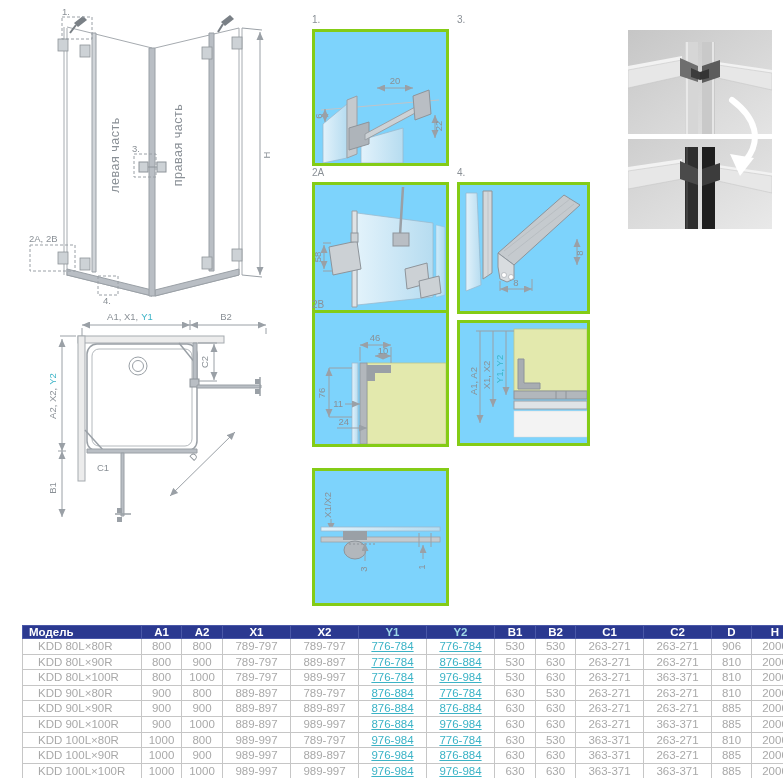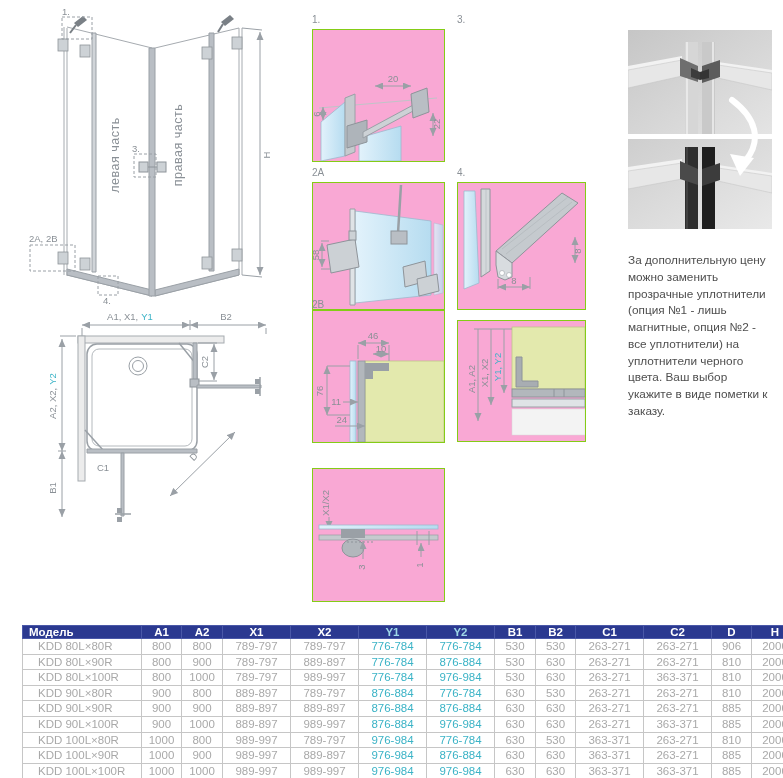--- a/index.html
+++ b/index.html
@@ -1,34 +1,34 @@
 <!DOCTYPE html>
 <html><head>
 <meta charset="utf-8">
 <style>
   html,body{margin:0;padding:0;background:#fff;}
   #stage{position:relative;width:783px;height:778px;background:#fff;overflow:hidden;
          font-family:"Liberation Sans",sans-serif;}
   svg{font-family:"Liberation Sans",sans-serif;}
   .abs{position:absolute;}
   .dlabel{position:absolute;font-size:10px;color:#8a9096;}
-  .dbox{position:absolute;border:1px solid #84cc16;background:#f9a8d4;}
+  .dbox{position:absolute;border:3px solid #84cc16;background:#7dd3fc;}
   .dimtxt{fill:#8a9096;font-size:9.5px;}
   .cyantxt{fill:#3bb3c6;}
   .note{position:absolute;left:628px;top:252px;width:141px;font-size:11.8px;line-height:1.42;color:#4e4e4e;}
   .tblwrap{position:absolute;left:22px;top:625px;width:740px;border-bottom:3px solid #8e96a8;}
   table{border-collapse:collapse;table-layout:fixed;width:740px;font-size:11.5px;}
   th{background:#2b3990;color:#ffffff;font-weight:bold;border:1px solid #4a58a8;
      padding:0 1px;text-align:center;line-height:12px;}
   th.model{text-align:left;padding-left:6px;}
   th.accent{color:#9fd8e8;}
   td{border:1px solid #c6c6c6;color:#a9a9a9;background:#fff;text-align:center;
      padding:1px 1px;line-height:12.6px;height:12px;white-space:nowrap;overflow:hidden;}
   td.model{text-align:left;padding-left:15px;}
-  td.accent{color:#3bb3c6;}
+  td.accent{color:#3bb3c6;text-decoration:underline;}
   th:nth-child(1){width:111px}th:nth-child(2){width:37px}th:nth-child(3){width:38px}
   th:nth-child(4){width:65px}th:nth-child(5){width:65px}th:nth-child(6){width:65px}
   th:nth-child(7){width:65px}th:nth-child(8){width:38px}th:nth-child(9){width:37px}
   th:nth-child(10){width:65px}th:nth-child(11){width:65px}th:nth-child(12){width:37px}
   th:nth-child(13){width:44px}
 </style>
 </head>
 <body>
 
 <div id="stage">
@@ -293,21 +293,20 @@
     <path d="M59,8 V90" stroke="#555555" stroke-width="1"></path>
     <polygon points="52,22 70,30 70,46 52,40" fill="#4a4a4a"></polygon>
     <polygon points="74,30 92,24 92,41 74,47" fill="#3c3c3c"></polygon>
   </svg>
   <svg width="54" height="86" viewBox="0 0 54 86" style="position:absolute;left:88px;top:66px">
     <path d="M16,4 C40,22 46,44 30,64" stroke="#ffffff" stroke-width="6" fill="none" stroke-linecap="round"></path>
     <polygon points="14,58 38,62 24,80" fill="#ffffff"></polygon>
   </svg>
 </div>
 
-<div class="note">За дополнительную цену можно заменить прозрачные уплотнители (опция №1 - лишь магнитные, опция №2 - все уплотнители)  на уплотнители черного цвета. Ваш выбор укажите в виде пометки к заказу.</div>
 
 <div class="tblwrap">
   <table>
     <thead>
           <tr>
             <th class="model">Модель</th>
             <th>A1</th>
             <th>A2</th>
             <th>X1</th>
             <th>X2</th>

